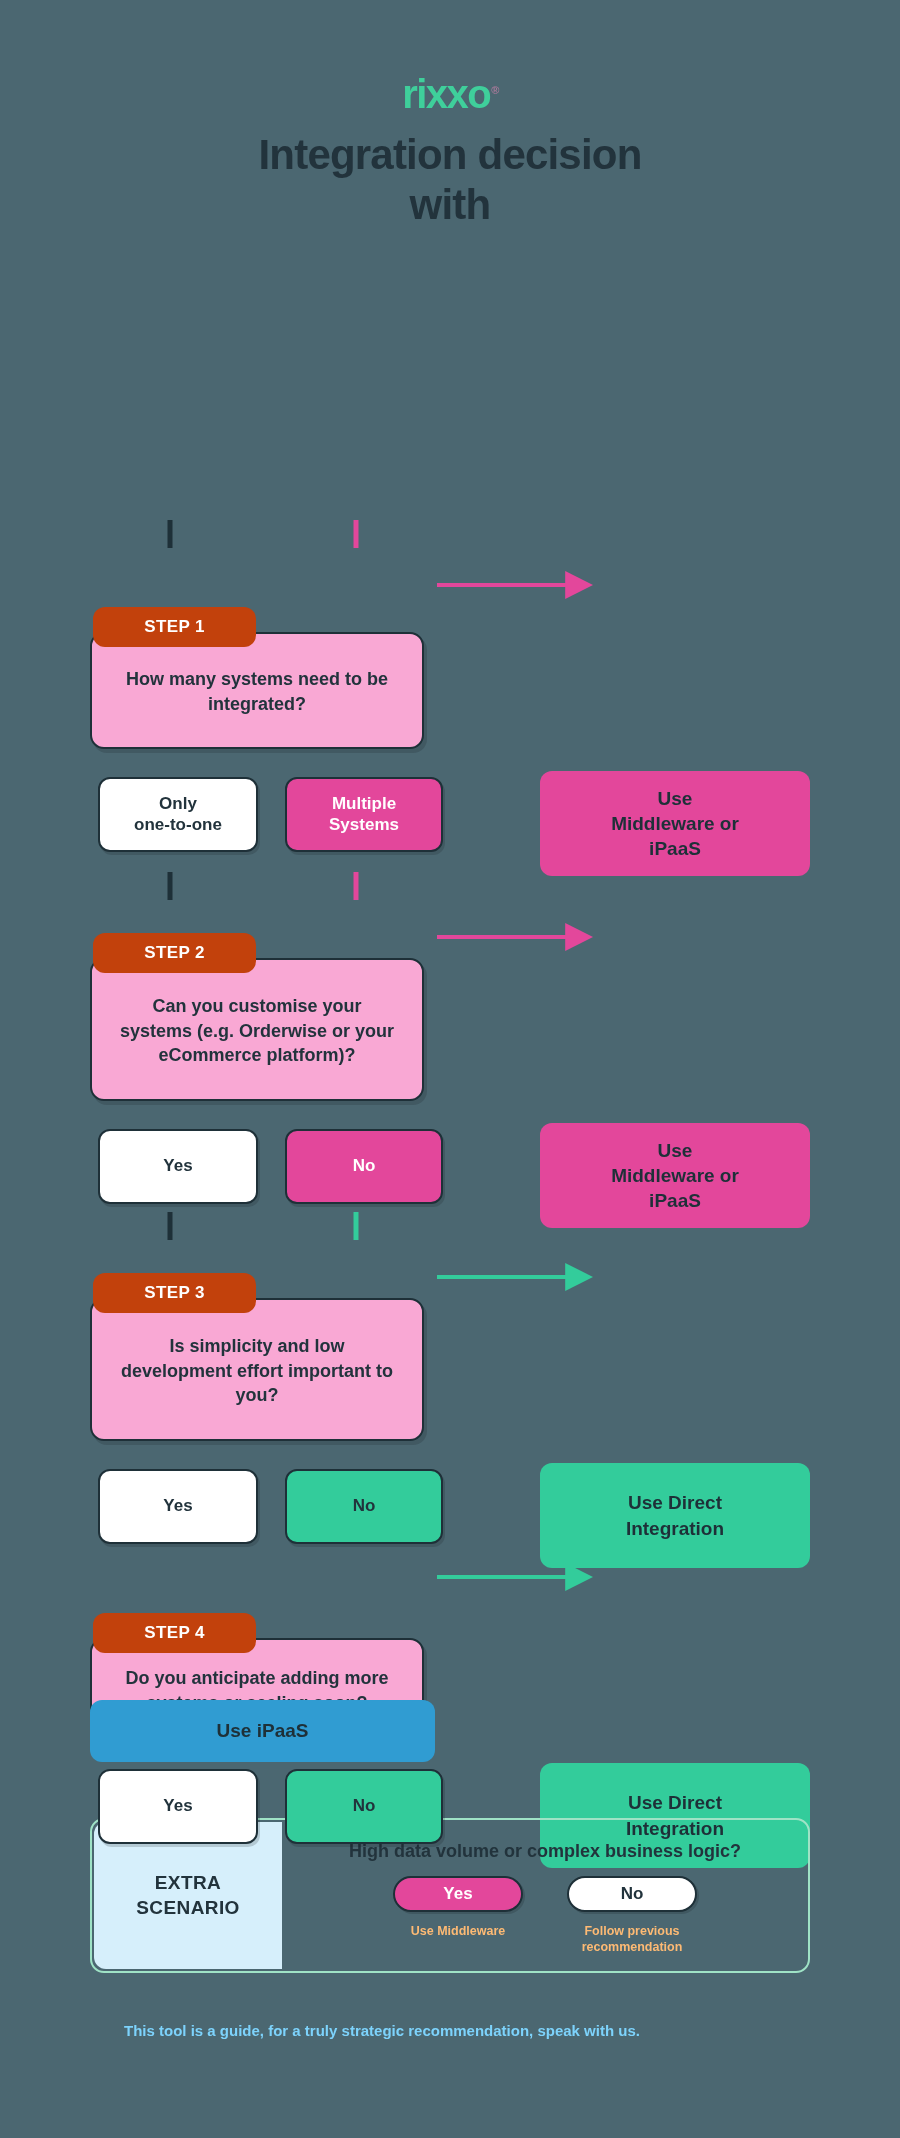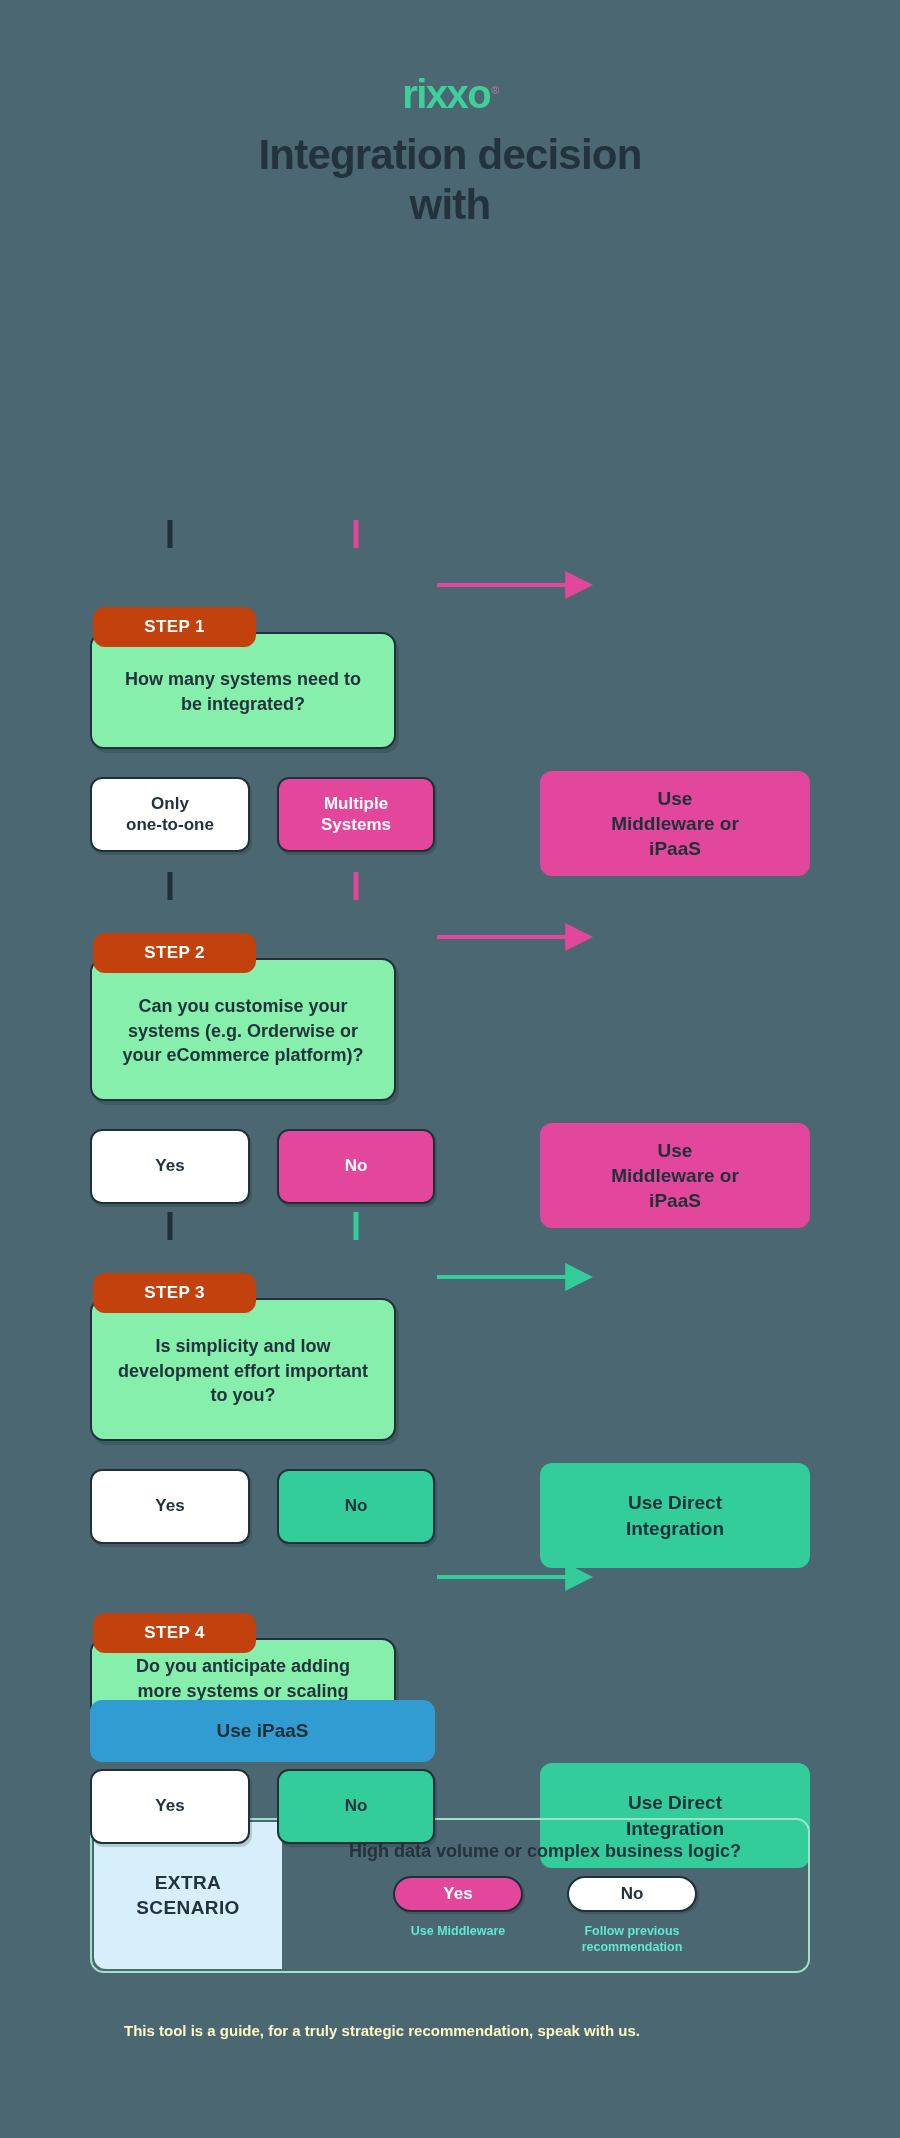--- a/index.html
+++ b/index.html
@@ -68,22 +68,22 @@
     align-items: center;
     justify-content: center;
     z-index: 3;
   }
 
   
   .question-card {
     position: absolute;
     left: 90px;
     top: 25px;
-    width: 306px;
-    background: #86efac;
+    width: 334px;
+    background: #f9a8d4;
     border: 2.5px solid #1e3038;
     border-radius: 14px;
     display: flex;
     align-items: center;
     justify-content: center;
     text-align: center;
     padding: 26px 22px 34px;
     z-index: 2;
     box-shadow: 3px 4px 0 rgba(20,30,36,.18);
   }
@@ -102,20 +102,21 @@
     border: 2.5px solid #1e3038;
     display: flex;
     align-items: center;
     justify-content: center;
     text-align: center;
     font-size: 17px;
     font-weight: 700;
     line-height: 1.2;
     z-index: 3;
     box-shadow: 2px 3px 0 rgba(20,30,36,.18);
+    margin-left: 8px;
   }
   .pill.left  { left: 90px;  width: 160px; }
   .pill.right { left: 277px; width: 158px; }
   .pill.white { background: #ffffff; color: #22333c; }
   .pill.pink  { background: #e3479b; color: #ffffff; }
   .pill.green { background: #33cc9b; color: #22333c; }
 
   
   .result {
     position: absolute;
@@ -226,35 +227,35 @@
     font-size: 17px;
     font-weight: 700;
     box-shadow: 2px 2px 0 rgba(20,30,36,.2);
   }
   .extra-btn.pink  { background: #e3479b; color: #ffffff; }
   .extra-btn.white { background: #ffffff; color: #22333c; }
   .extra-cap {
     margin-top: 12px;
     font-size: 12.5px;
     font-weight: 700;
-    color: #5eead4;
+    color: #fdba74;
     text-align: center;
     line-height: 1.25;
   }
 
   
   .footer-note {
     position: absolute;
     left: 0;
     top: 2022px;
     width: 764px;
     text-align: center;
     font-size: 15px;
     font-weight: 700;
-    color: #fef9c3;
+    color: #7dd3fc;
   }
 </style>
 </head>
 <body>
 
 <div class="page">
 
   <div class="header">
     <div class="logo"><span>rixxo</span><span class="reg">®</span></div>
     <h1 class="title">

